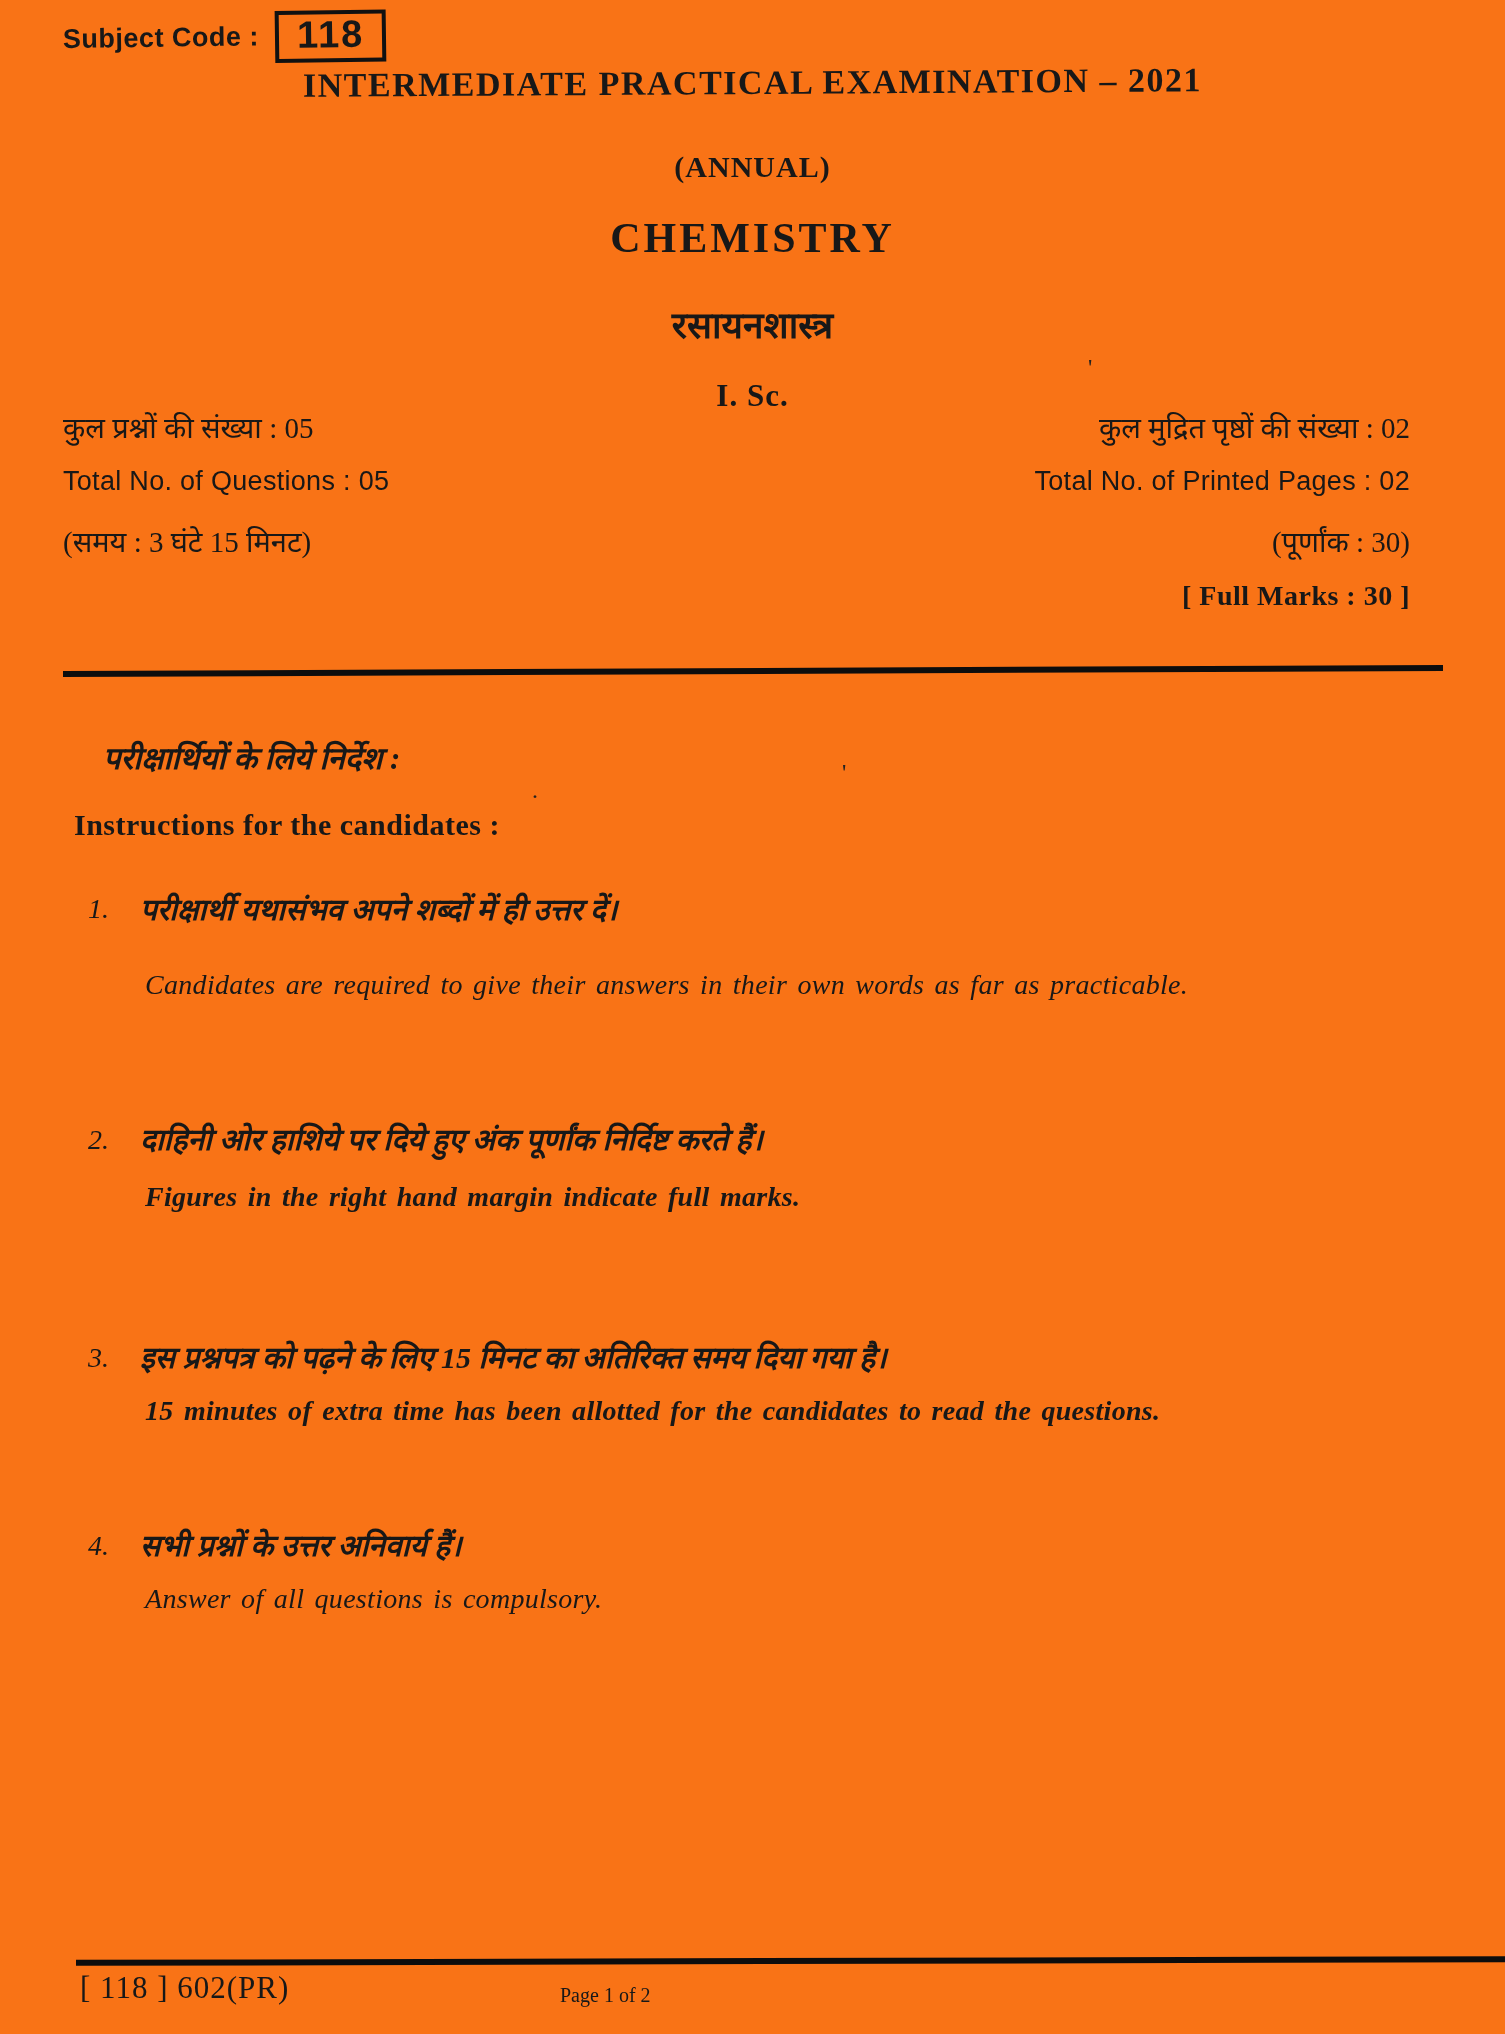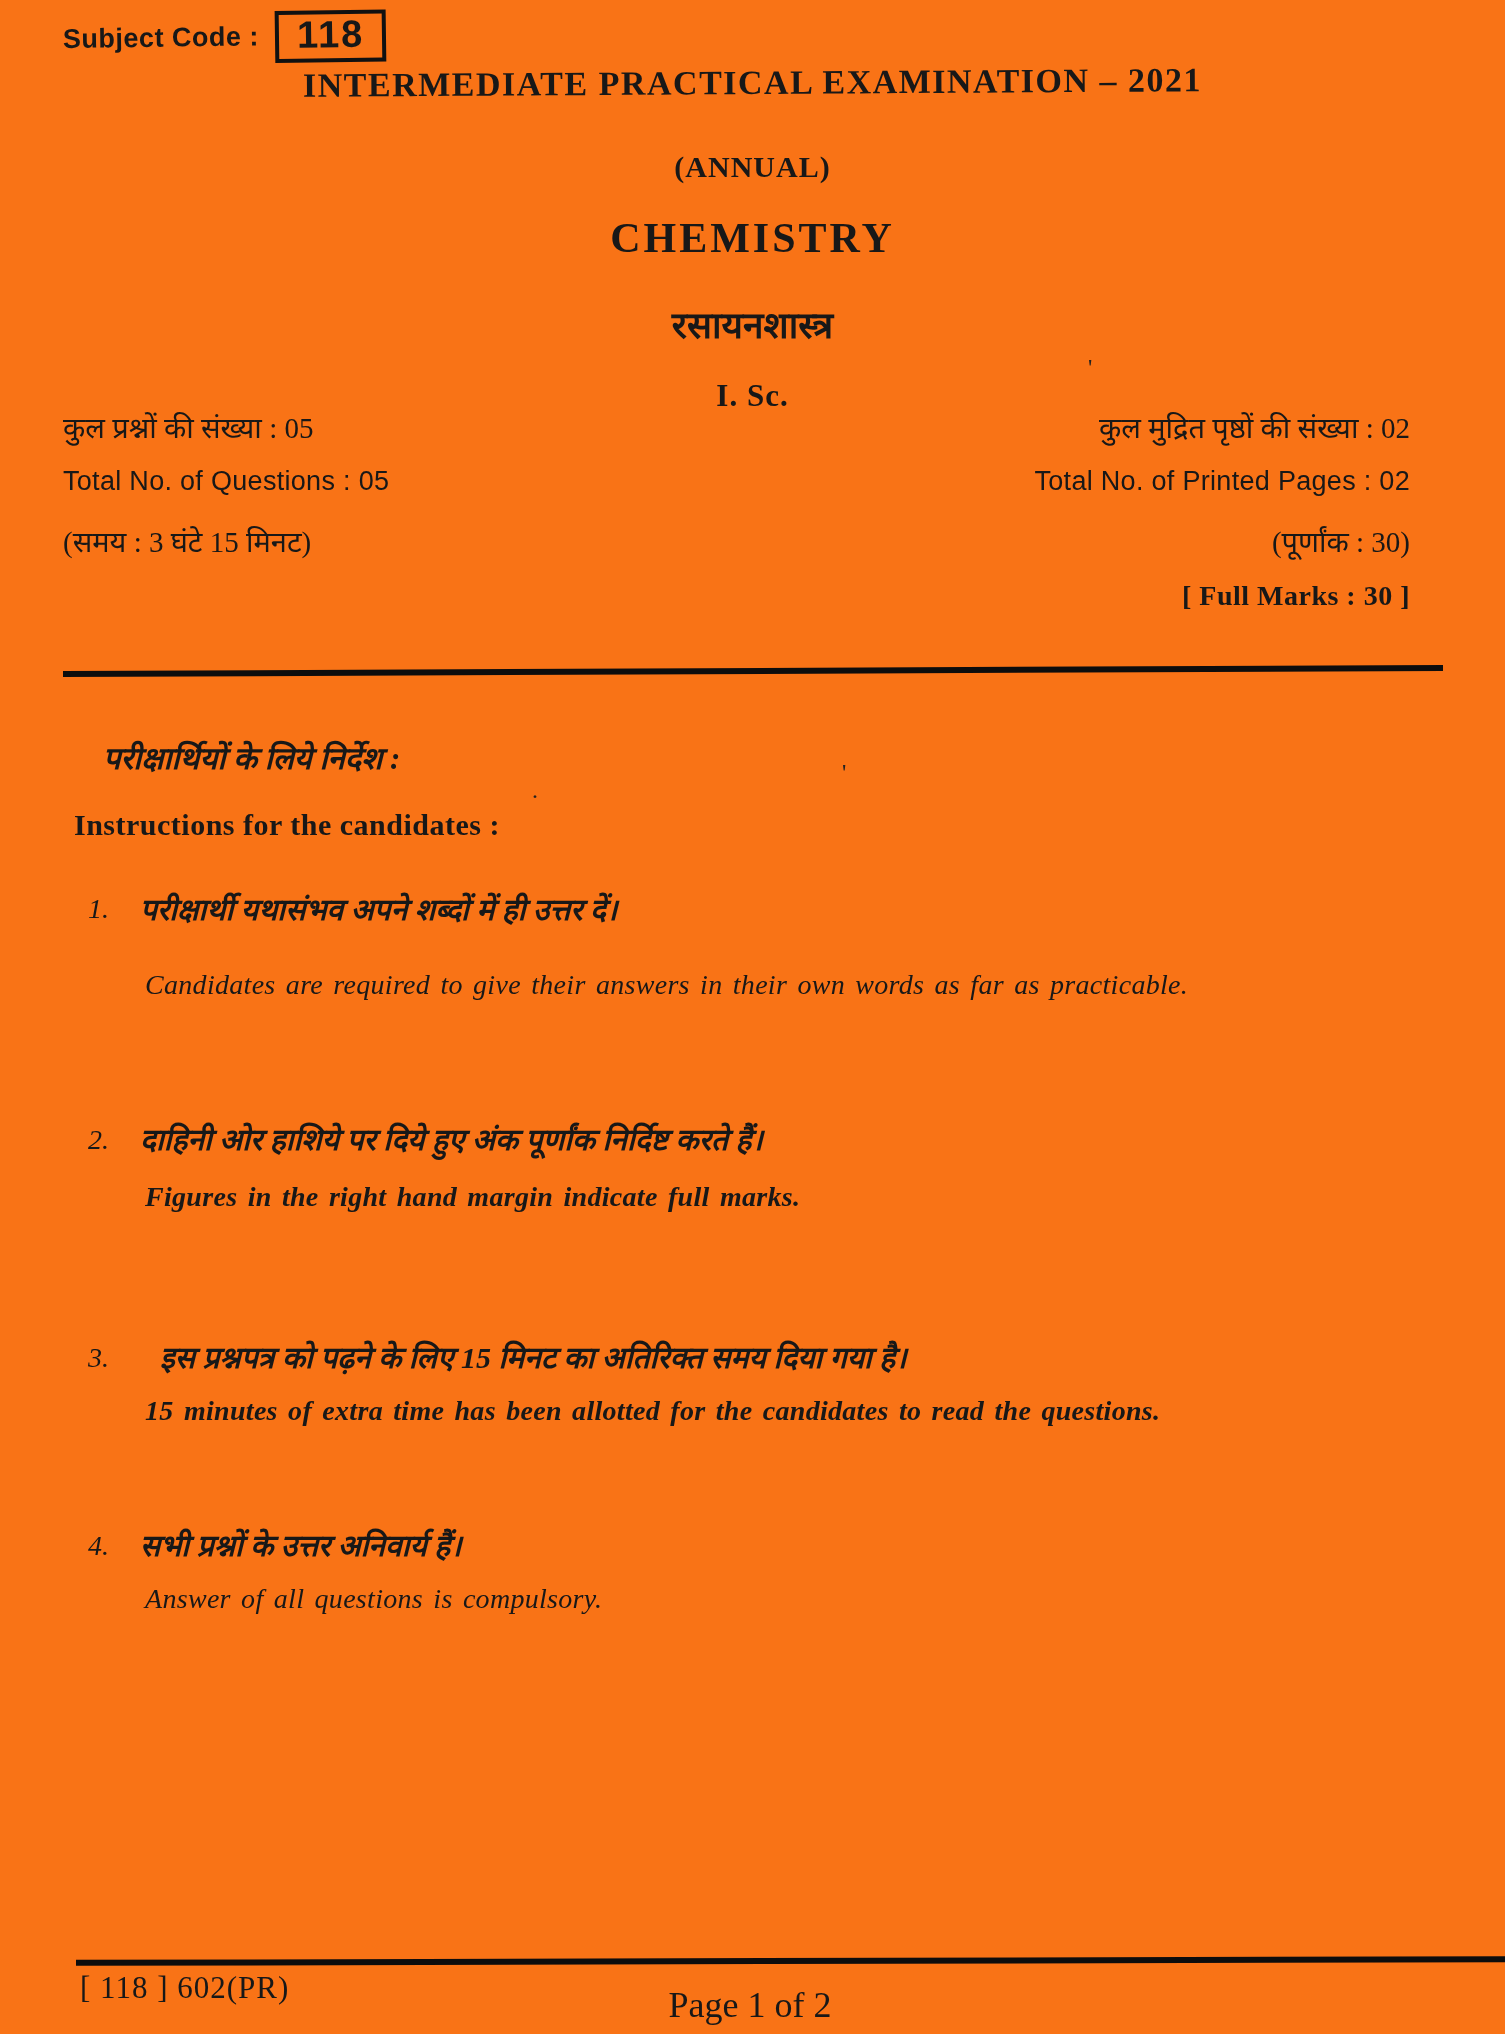--- a/index.html
+++ b/index.html
@@ -60,26 +60,26 @@
   .item-num{position:absolute;left:88px;font-size:28px;font-style:italic;}
   .item-hi{position:absolute;left:140px;right:70px;font-size:30px;font-weight:700;font-style:italic;}
   .item-en{
     position:absolute;left:145px;width:1292px;
     font-size:28px;font-style:italic;line-height:73px;
     text-align:justify;letter-spacing:.3px;word-spacing:3px;
   }
   .item-en.bold{font-weight:700;}
   .n1{top:893px;} .h1{top:888px;} .e1{top:948px;}
   .n2{top:1124px;} .h2{top:1118px;} .e2{top:1160px;}
-  .n3{top:1342px;} .h3{top:1336px;margin-left:20px;} .e3{top:1374px;}
+  .n3{top:1342px;} .h3{top:1336px;} .e3{top:1374px;}
   .n4{top:1530px;} .h4{top:1524px;} .e4{top:1562px;}
 
   
   .footer-code{position:absolute;top:1970px;left:80px;font-size:31px;letter-spacing:1px;}
-  .footer-page{position:absolute;top:1984px;left:560px;width:380px;text-align:center;font-size:36px;}
+  .footer-page{position:absolute;top:1984px;left:560px;width:380px;font-size:20px;}
 
   
   .stray{position:absolute;color:#222;font-size:24px;line-height:1;}
 </style>
 </head>
 <body>
 
 <div class="page">
 
   <div class="subject-row">

